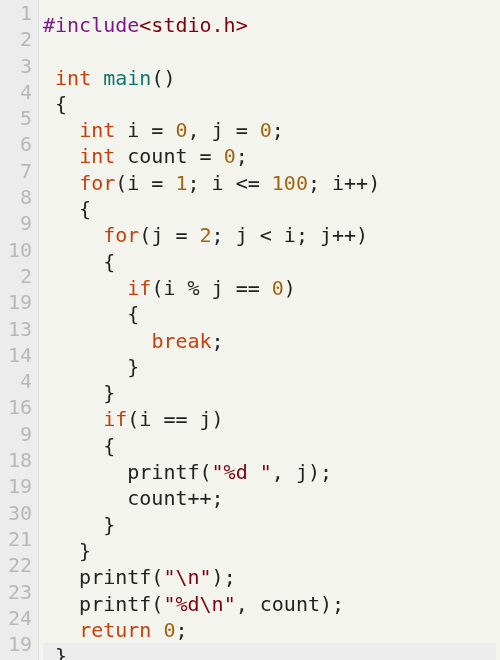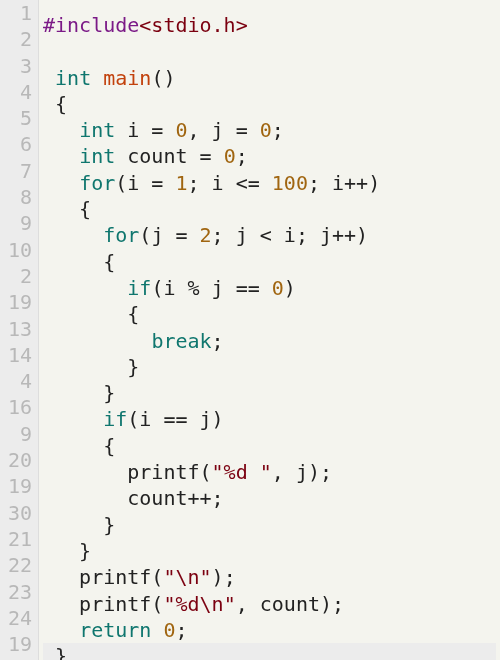--- a/index.html
+++ b/index.html
@@ -26,25 +26,25 @@
   }
   .code {
     flex: 1;
     padding: 12px 4px;
     white-space: pre;
     overflow: hidden;
   }
   .row { height: 26.3px; }
   .ln { display:block; height:26.3px; }
   .pp  { color: #7b1a87; }     
-  .kw  { color: #0f766e; }     
+  .kw  { color: #c2410c; }     
   .hdr { color: #7b0010; }     
   .num { color: #a06510; }     
   .op  { color: #222; }        
-  .fn  { color: #c2410c; }
+  .fn  { color: #0f766e; }
   .last-line-bg {
     background: #ececec;
   }
 </style>
 </head>
 <body>
 
 <div class="editor">
   <div class="gutter">
       <span class="ln">1</span>
@@ -57,21 +57,21 @@
       <span class="ln">8</span>
       <span class="ln">9</span>
       <span class="ln">10</span>
       <span class="ln">2</span>
       <span class="ln">19</span>
       <span class="ln">13</span>
       <span class="ln">14</span>
       <span class="ln">4</span>
       <span class="ln">16</span>
       <span class="ln">9</span>
-      <span class="ln">20</span>
+      <span class="ln">18</span>
       <span class="ln">19</span>
       <span class="ln">30</span>
       <span class="ln">21</span>
       <span class="ln">22</span>
       <span class="ln">23</span>
       <span class="ln">24</span>
       <span class="ln">19</span>
     </div>
   <div class="code"><div class="row"><span class="pp">#include</span><span class="hdr">&lt;stdio.h&gt;</span></div><div class="row">&nbsp;</div><div class="row"><span class="op"> </span><span class="kw">int</span><span class="op"> </span><span class="fn">main</span><span class="op">()</span></div><div class="row"><span class="op"> {</span></div><div class="row"><span class="op">   </span><span class="kw">int</span><span class="op"> i = </span><span class="num">0</span><span class="op">, j = </span><span class="num">0</span><span class="op">;</span></div><div class="row"><span class="op">   </span><span class="kw">int</span><span class="op"> count = </span><span class="num">0</span><span class="op">;</span></div><div class="row"><span class="op">   </span><span class="kw">for</span><span class="op">(i = </span><span class="num">1</span><span class="op">; i &lt;= </span><span class="num">100</span><span class="op">; i++)</span></div><div class="row"><span class="op">   {</span></div><div class="row"><span class="op">     </span><span class="kw">for</span><span class="op">(j = </span><span class="num">2</span><span class="op">; j &lt; i; j++)</span></div><div class="row"><span class="op">     {</span></div><div class="row"><span class="op">       </span><span class="kw">if</span><span class="op">(i % j == </span><span class="num">0</span><span class="op">)</span></div><div class="row"><span class="op">       {</span></div><div class="row"><span class="op">         </span><span class="kw">break</span><span class="op">;</span></div><div class="row"><span class="op">       }</span></div><div class="row"><span class="op">     }</span></div><div class="row"><span class="op">     </span><span class="kw">if</span><span class="op">(i == j)</span></div><div class="row"><span class="op">     {</span></div><div class="row"><span class="op">       printf(</span><span class="hdr">"%d "</span><span class="op">, j);</span></div><div class="row"><span class="op">       count++;</span></div><div class="row"><span class="op">     }</span></div><div class="row"><span class="op">   }</span></div><div class="row"><span class="op">   printf(</span><span class="hdr">"\n"</span><span class="op">);</span></div><div class="row"><span class="op">   printf(</span><span class="hdr">"%d\n"</span><span class="op">, count);</span></div><div class="row"><span class="op">   </span><span class="kw">return</span><span class="op"> </span><span class="num">0</span><span class="op">;</span></div><div class="row last-line-bg"><span class="op"> }</span></div></div>
 </div>

